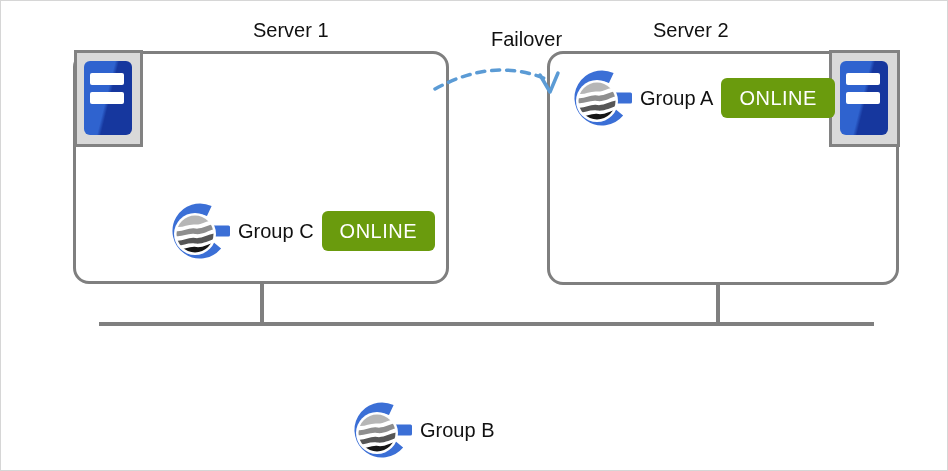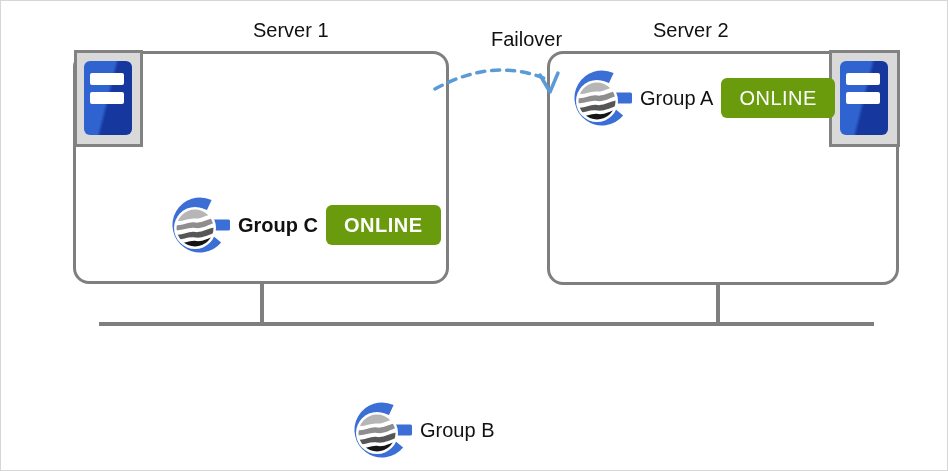--- a/index.html
+++ b/index.html
@@ -35,21 +35,21 @@
 
   .net-line{position:absolute;background:#7f7f7f;z-index:0;}
   #net-h{left:98px;top:321px;width:775px;height:4px;}
   #net-v1{left:259px;top:282px;width:4px;height:42px;}
   #net-v2{left:715px;top:283px;width:4px;height:41px;}
 
   .group-row{
     position:absolute;display:flex;align-items:center;height:64px;z-index:4;
   }
   #group-a-row{left:570px;top:65px;}
-  #group-c-row{left:168px;top:192px;font-weight:bold;}
+  #group-c-row{left:168px;top:198px;}
   #group-b-row{left:350px;top:397px;}
   .gicon{width:64px;height:64px;flex:0 0 64px;}
   .group-name{font-size:20px;margin-left:5px;white-space:nowrap;}
   .badge{
     display:flex;align-items:center;justify-content:center;
     height:40px;border-radius:6px;margin-left:8px;padding:0 18px;
     color:#fff;font-size:20px;letter-spacing:0.5px;white-space:nowrap;
   }
   .badge.online{background:#6a9b0d;}
   .badge.offline{background:#8a8a8a;height:38px;border-radius:8px;padding:0 15px;}

